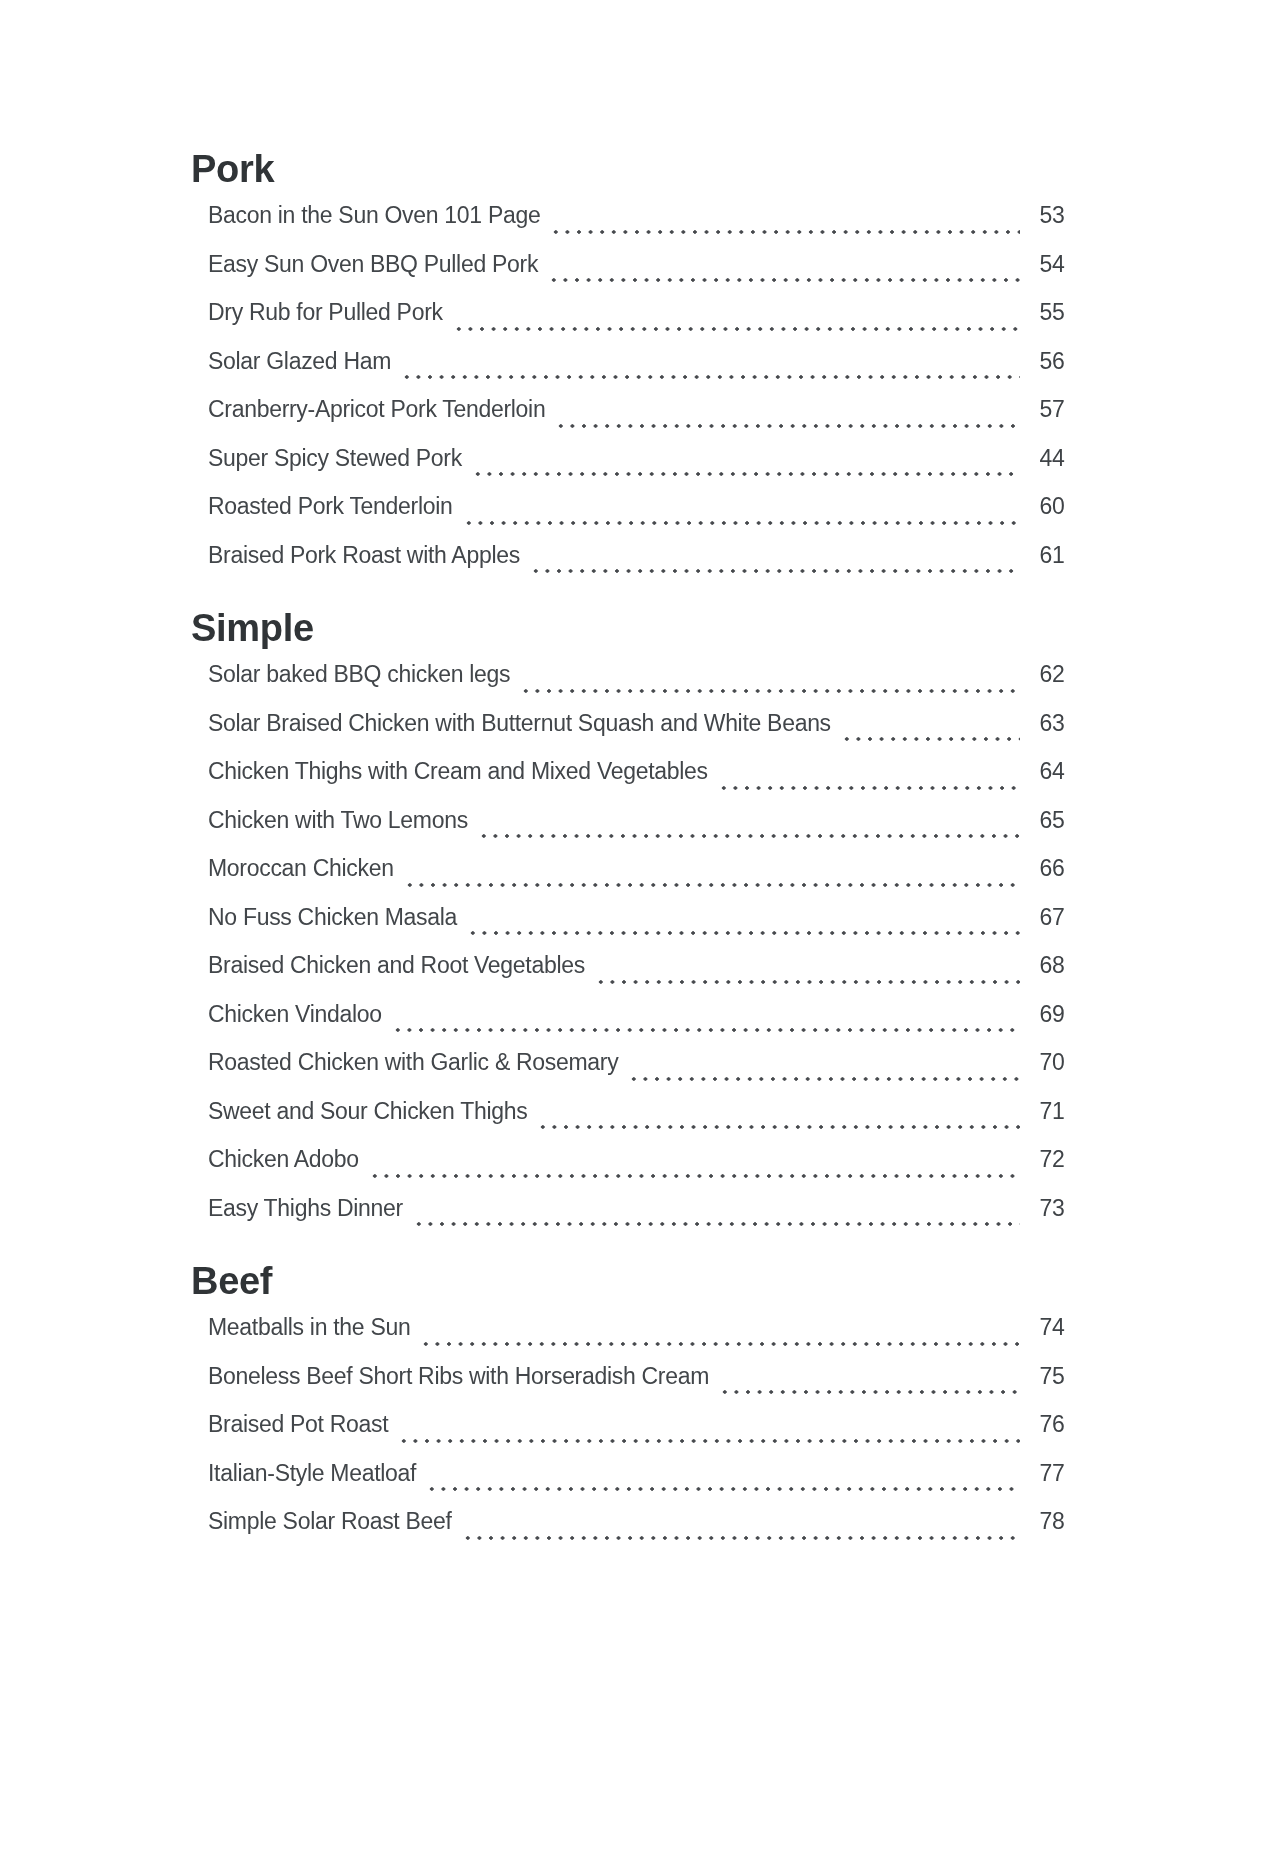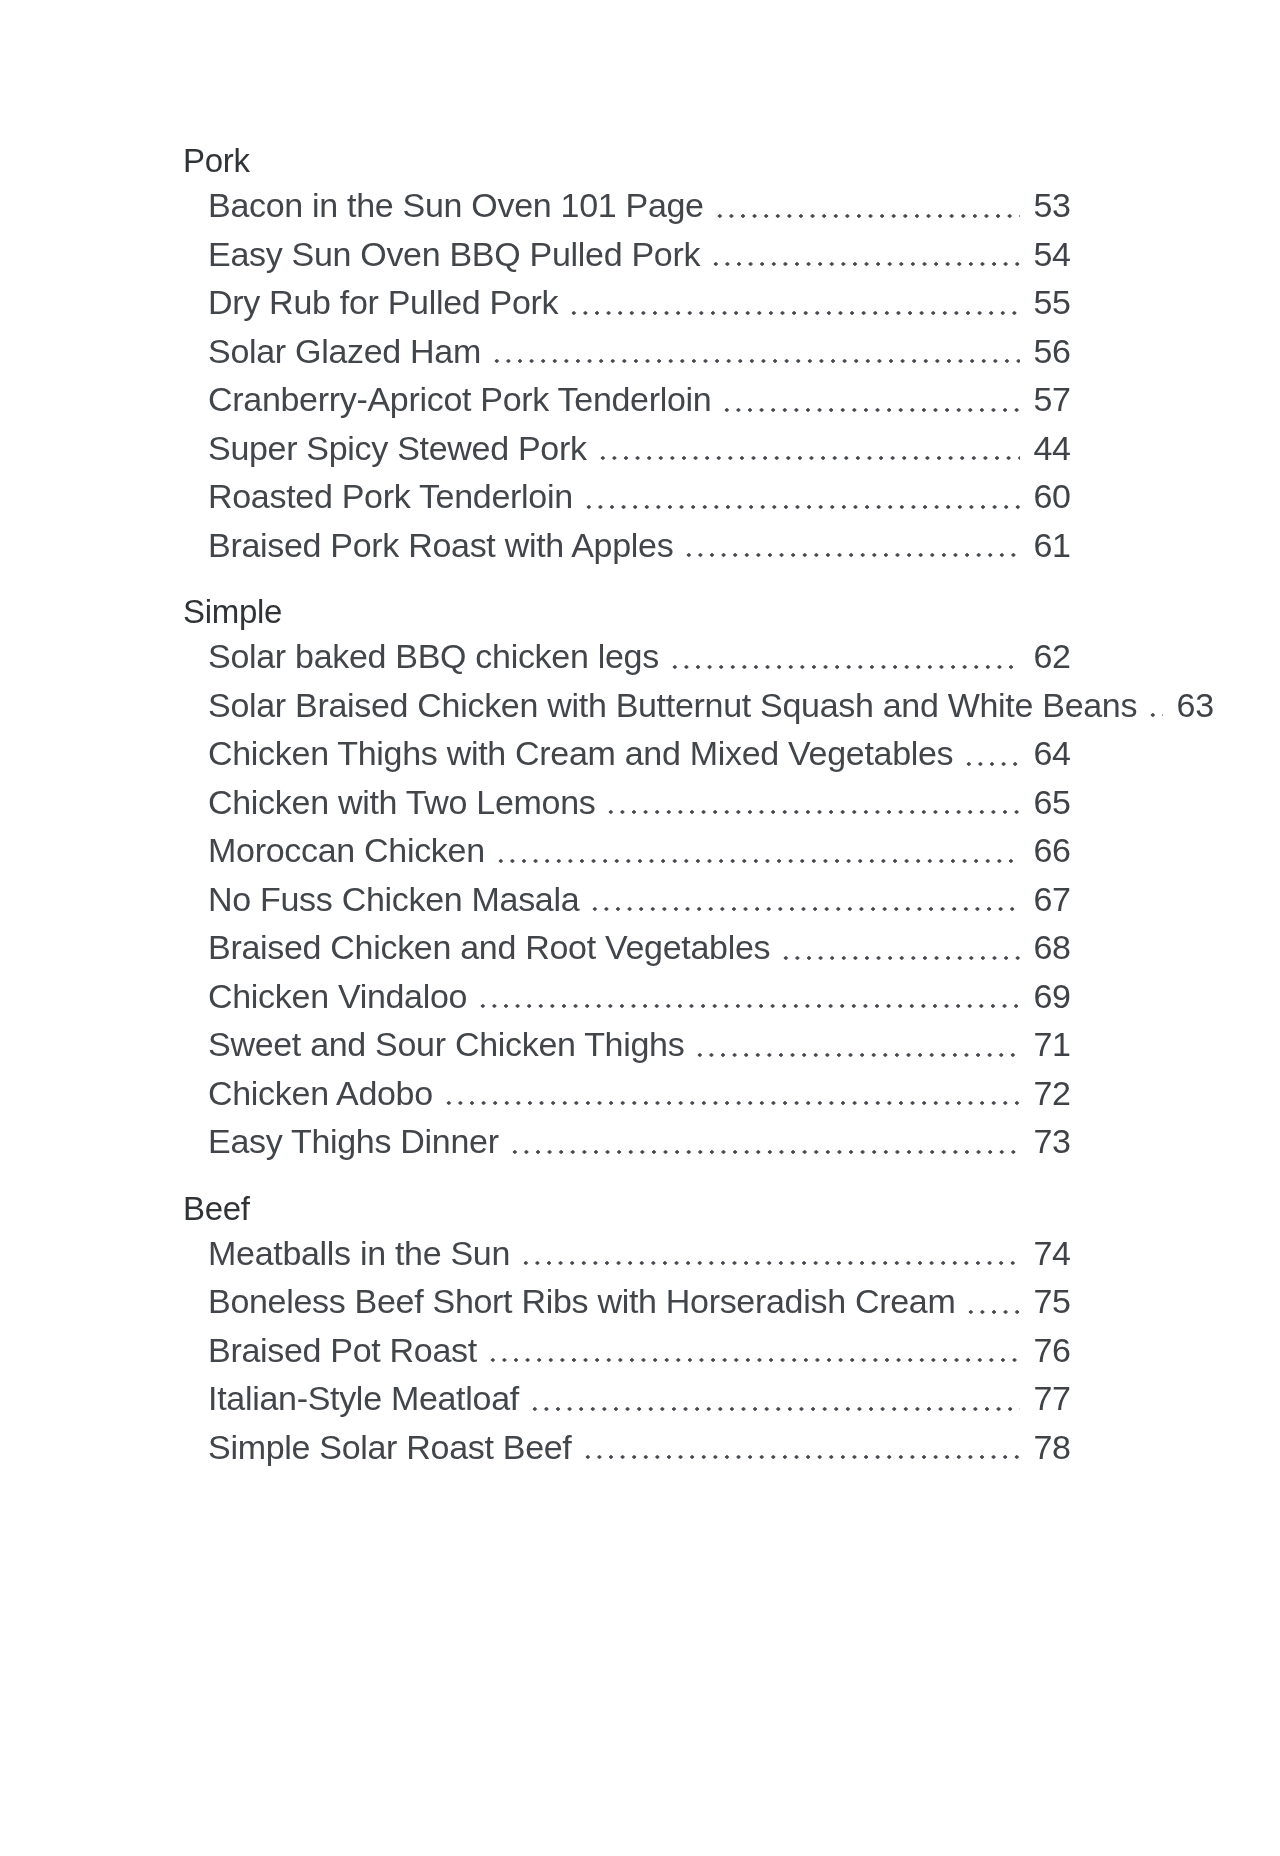--- a/index.html
+++ b/index.html
@@ -16,37 +16,37 @@
   .page {
     box-sizing: border-box;
     width: 1280px;
     height: 1856px;
     padding: 136px 205px 0 183px;
     background: #ffffff;
   }
   .section { margin: 0; }
   .section + .section { margin-top: 13px; }
   .section-title {
-    margin: 0;
-    font-size: 33px;
-    font-weight: 400;
+    margin: 8px;
+    font-size: 38px;
+    font-weight: 700;
     letter-spacing: -0.3px;
     line-height: 50px;
     color: #303437;
   }
   .entries {
     list-style: none;
     margin: 0;
     padding: 0 0 0 25px;
   }
   .entry {
     display: flex;
     align-items: baseline;
     height: 48.5px;
-    font-size: 34px;
+    font-size: 23px;
     font-weight: 400;
     letter-spacing: -0.3px;
     color: #42464a;
   }
   .entry-title {
     white-space: nowrap;
     flex: 0 0 auto;
   }
   .leader {
     flex: 1 1 auto;
@@ -168,20 +168,25 @@
     <span class="leader"></span>
     <span class="entry-page">68</span>
   </li>
 
   <li class="entry">
     <span class="entry-title">Chicken Vindaloo</span>
     <span class="leader"></span>
     <span class="entry-page">69</span>
   </li>
 
+  <li class="entry">
+    <span class="entry-title">Roasted Chicken with Garlic &amp; Rosemary</span>
+    <span class="leader"></span>
+    <span class="entry-page">70</span>
+  </li>
 
   <li class="entry">
     <span class="entry-title">Sweet and Sour Chicken Thighs</span>
     <span class="leader"></span>
     <span class="entry-page">71</span>
   </li>
 
   <li class="entry">
     <span class="entry-title">Chicken Adobo</span>
     <span class="leader"></span>

